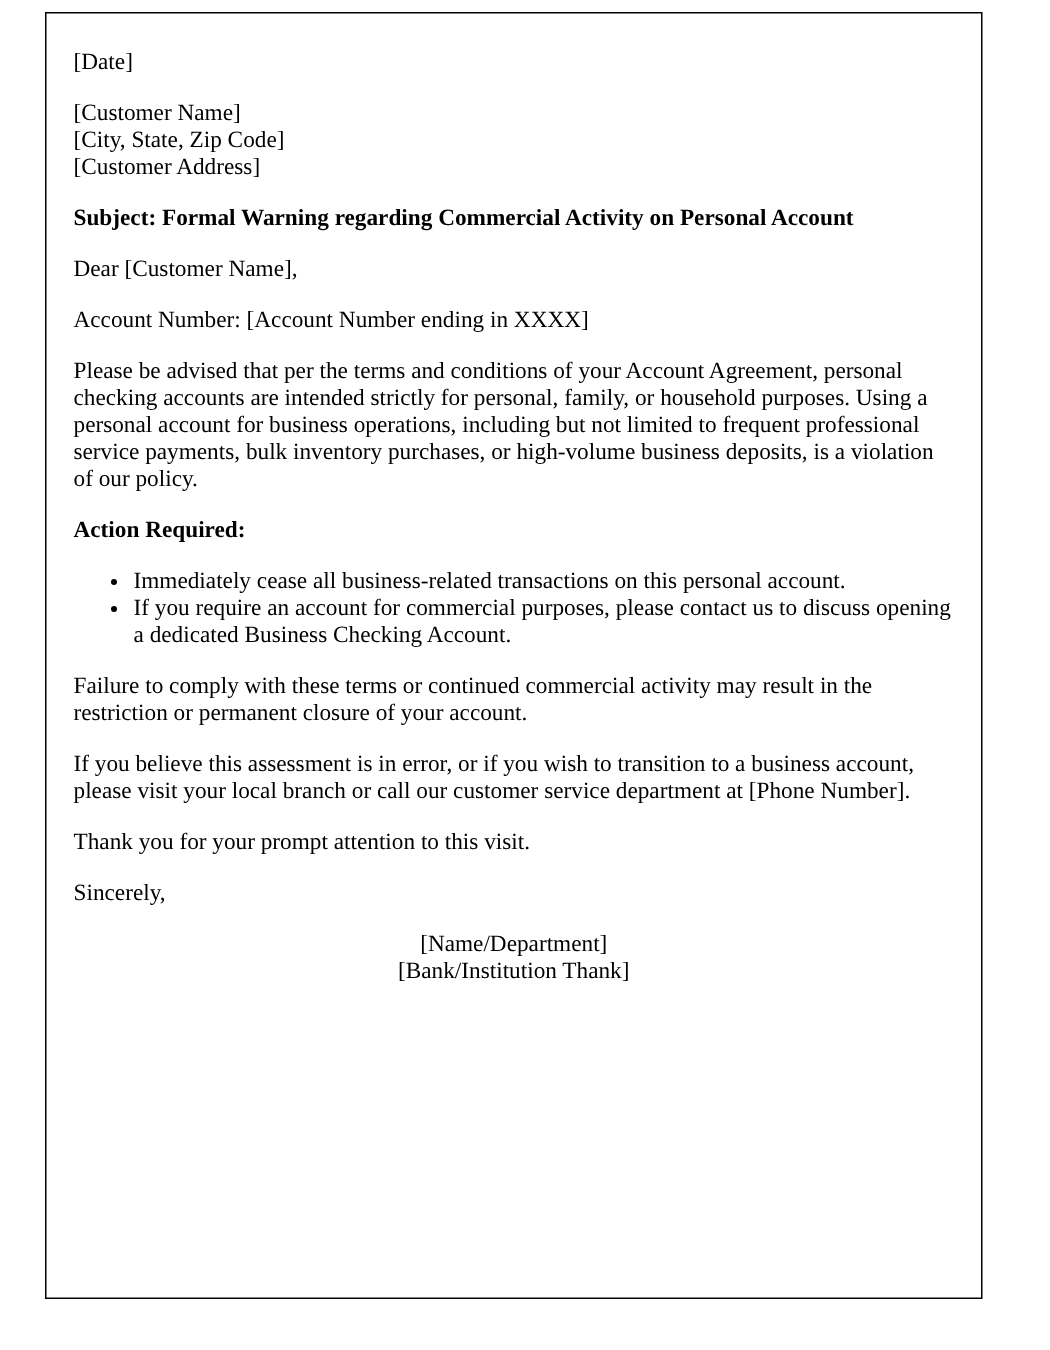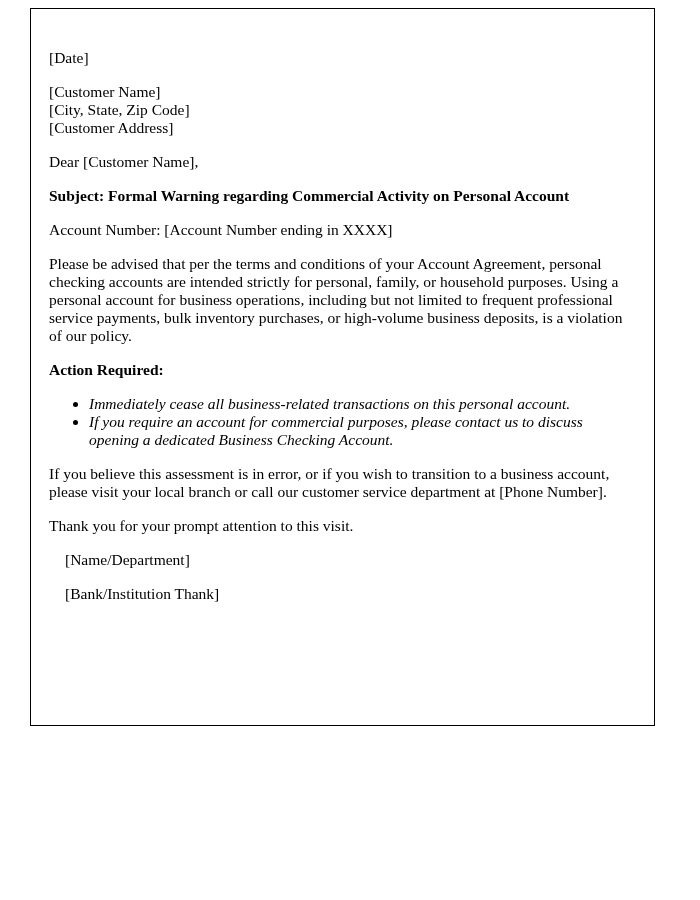--- a/index.html
+++ b/index.html
@@ -13,24 +13,24 @@
     height: 900px;
     background: #ffffff;
     font-family: "Liberation Serif", serif;
     color: #000000;
   }
   .page {
     position: absolute;
     left: 30px;
     top: 8px;
     width: 625px;
-    height: 718px;
+    height: 858px;
     border: 1px solid #000000;
     box-sizing: border-box;
-    padding: 40px 18px 0 18px;
+    padding: 24px 18px 0 18px;
     overflow: hidden;
   }
   .line {
     font-size: 15.5px;
     line-height: 18px;
     margin: 0;
   }
   .para {
     font-size: 15.5px;
     line-height: 18px;
@@ -43,63 +43,65 @@
     font-weight: bold;
   }
   ul.bullets {
     margin: 0 0 16px 0;
     padding: 0 0 0 40px;
     font-size: 15.5px;
     line-height: 18px;
   }
   ul.bullets li {
     margin: 0;
-    font-style: italic;
   }
   .sig-block .line {
-    margin: 16px;
+    margin: 0;
+    text-align: center;
   }
 </style>
 </head>
 <body>
 
 <div class="canvas">
   <div class="page">
 
     <p class="para">[Date]</p>
 
     <div class="address-block">
       <p class="line">[Customer Name]</p>
       <p class="line">[City, State, Zip Code]</p>
       <p class="line">[Customer Address]</p>
     </div>
 
     <div class="gap"></div>
 
+    <p class="para bold">Subject: Formal Warning regarding Commercial Activity on Personal Account</p>
+
     <p class="para">Dear [Customer Name],</p>
-
-    <p class="para bold">Subject: Formal Warning regarding Commercial Activity on Personal Account</p>
 
     <p class="para">Account Number: [Account Number ending in XXXX]</p>
 
 
     <p class="para">Please be advised that per the terms and conditions of your Account Agreement, personal checking accounts are intended strictly for personal, family, or household purposes. Using a personal account for business operations, including but not limited to frequent professional service payments, bulk inventory purchases, or high-volume business deposits, is a violation of our policy.</p>
 
     <p class="para bold">Action Required:</p>
 
     <ul class="bullets">
       <li>Immediately cease all business-related transactions on this personal account.</li>
       <li>If you require an account for commercial purposes, please contact us to discuss opening a dedicated Business Checking Account.</li>
     </ul>
 
+    <p class="para">Failure to comply with these terms or continued commercial activity may result in the restriction or permanent closure of your account.</p>
 
     <p class="para">If you believe this assessment is in error, or if you wish to transition to a business account, please visit your local branch or call our customer service department at [Phone Number].</p>
 
     <p class="para">Thank you for your prompt attention to this visit.</p>
 
+    <p class="para">Sincerely,</p>
 
     <div class="sig-block">
       <p class="line">[Name/Department]</p>
       <p class="line">[Bank/Institution Thank]</p>
     </div>
 
   </div>
 </div>
 
 </body></html>

